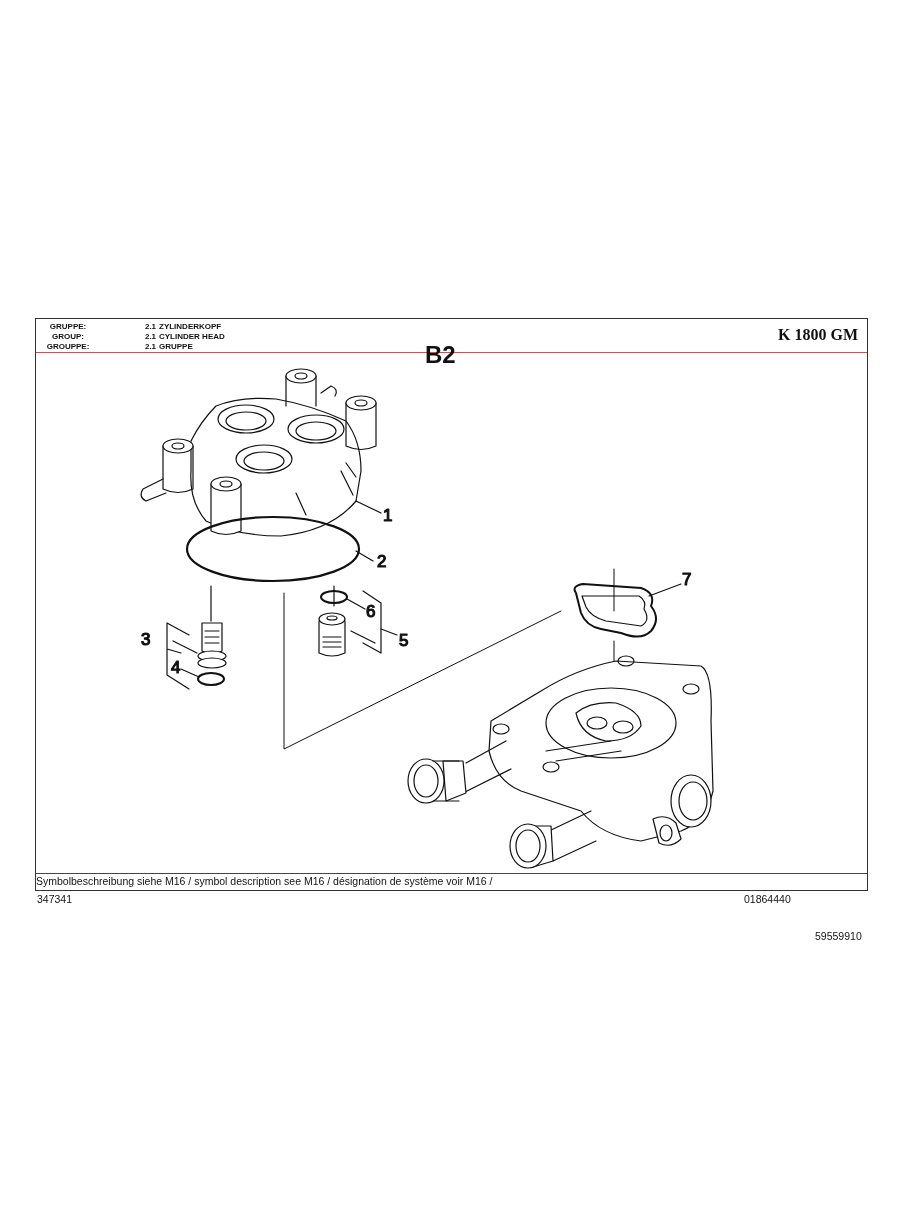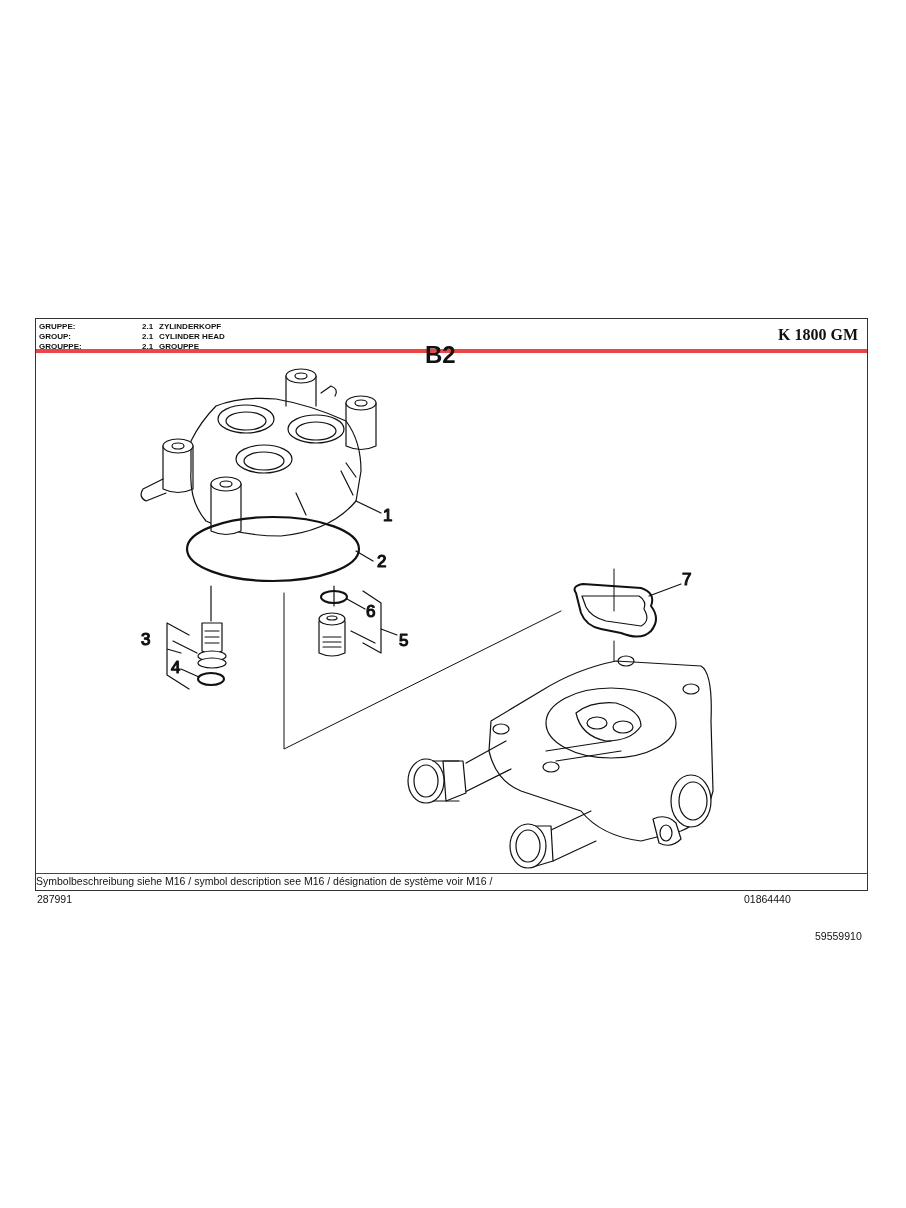--- a/index.html
+++ b/index.html
@@ -1,18 +1,18 @@
 <!DOCTYPE html>
 <html><head>
 <meta charset="utf-8">
 <style>
   html, body { margin:0; padding:0; background:#ffffff; }
   body { width:906px; height:1208px; position:relative; font-family:"Liberation Sans", sans-serif; color:#111; overflow:hidden; }
   .frame { position:absolute; left:35px; top:318px; width:833px; height:573px; border:1px solid #333; box-sizing:border-box; }
-  .header { position:absolute; left:0; top:0; width:100%; height:34px; border-bottom:4px solid #ef4444; box-sizing:border-box; }
+  .header { position:absolute; left:0; top:0; width:100%; height:34px; border-bottom:1px solid #ef4444; box-sizing:border-box;text-align:center; }
   .group-block { position:absolute; left:3px; top:3px; font-size:8px; font-weight:bold; line-height:10px; }
   .group-row { display:flex; }
   .group-key { width:58px; }
   .group-num { width:17px;margin-left:45px; }
   .sheet-code { position:absolute; left:389px; top:22px; font-size:24px; font-weight:bold; }
   .model { position:absolute; right:9px; top:7px; font-size:16px; font-weight:bold;font-family:Liberation Serif, serif; }
   .drawing { position:absolute; left:0; top:34px; width:100%; height:522px; }
   .footer-bar { position:absolute; left:0; bottom:0; width:100%; height:17px; border-top:1px solid #444; box-sizing:border-box; text-align:left; font-size:10.5px; line-height:15px; }
   .below { position:absolute; top:893px; font-size:10.5px; }
   .drawing-id { left:37px; }
@@ -32,21 +32,21 @@
         <span>ZYLINDERKOPF</span>
       </div>
       <div class="group-row">
         <span class="group-key">GROUP:</span>
         <span class="group-num">2.1</span>
         <span>CYLINDER HEAD</span>
       </div>
       <div class="group-row">
         <span class="group-key">GROUPPE:</span>
         <span class="group-num">2.1</span>
-        <span>GROUPPE</span>
+        <span>GRUPPE</span>
       </div>
     </div>
     <div class="sheet-code">B2</div>
     <div class="model">K 1800 GM</div>
   </div>
 
   <div class="drawing">
     <svg width="833" height="522" viewBox="35 352 833 522" xmlns="http://www.w3.org/2000/svg" fill="none" stroke="#111" stroke-width="1.2" stroke-linejoin="round" stroke-linecap="round">
 
       <g>
@@ -145,15 +145,15 @@
         <ellipse cx="692" cy="800" rx="14" ry="19"></ellipse>
         <path d="M652 818 Q665 812 675 822 L680 838 Q670 848 658 842 Z" fill="#fff"></path>
         <ellipse cx="665" cy="832" rx="6" ry="8"></ellipse>
       </g>
     </svg>
   </div>
 
   <div class="footer-bar">Symbolbeschreibung siehe M16 / symbol description see M16 / désignation de système voir M16 /</div>
 </div>
 
-<div class="below drawing-id">287991</div>
+<div class="below drawing-id">347341</div>
 <div class="below doc-num">01864440</div>
 <div class="below part-num">59559910</div>
 
 </body></html>

